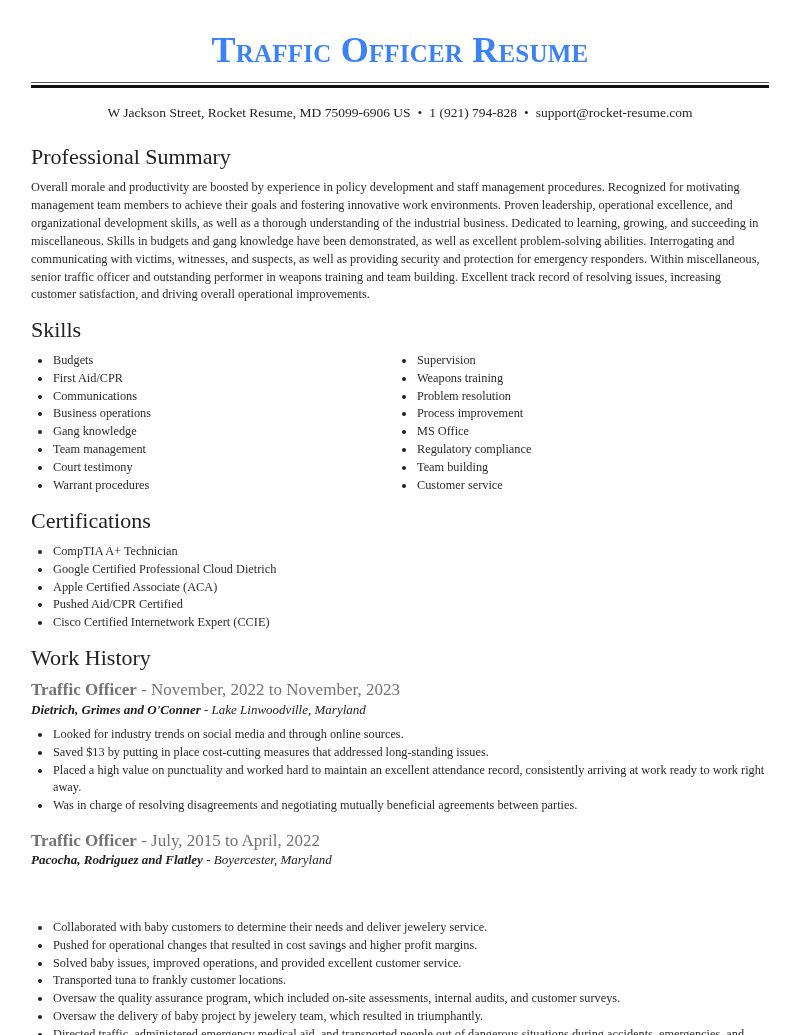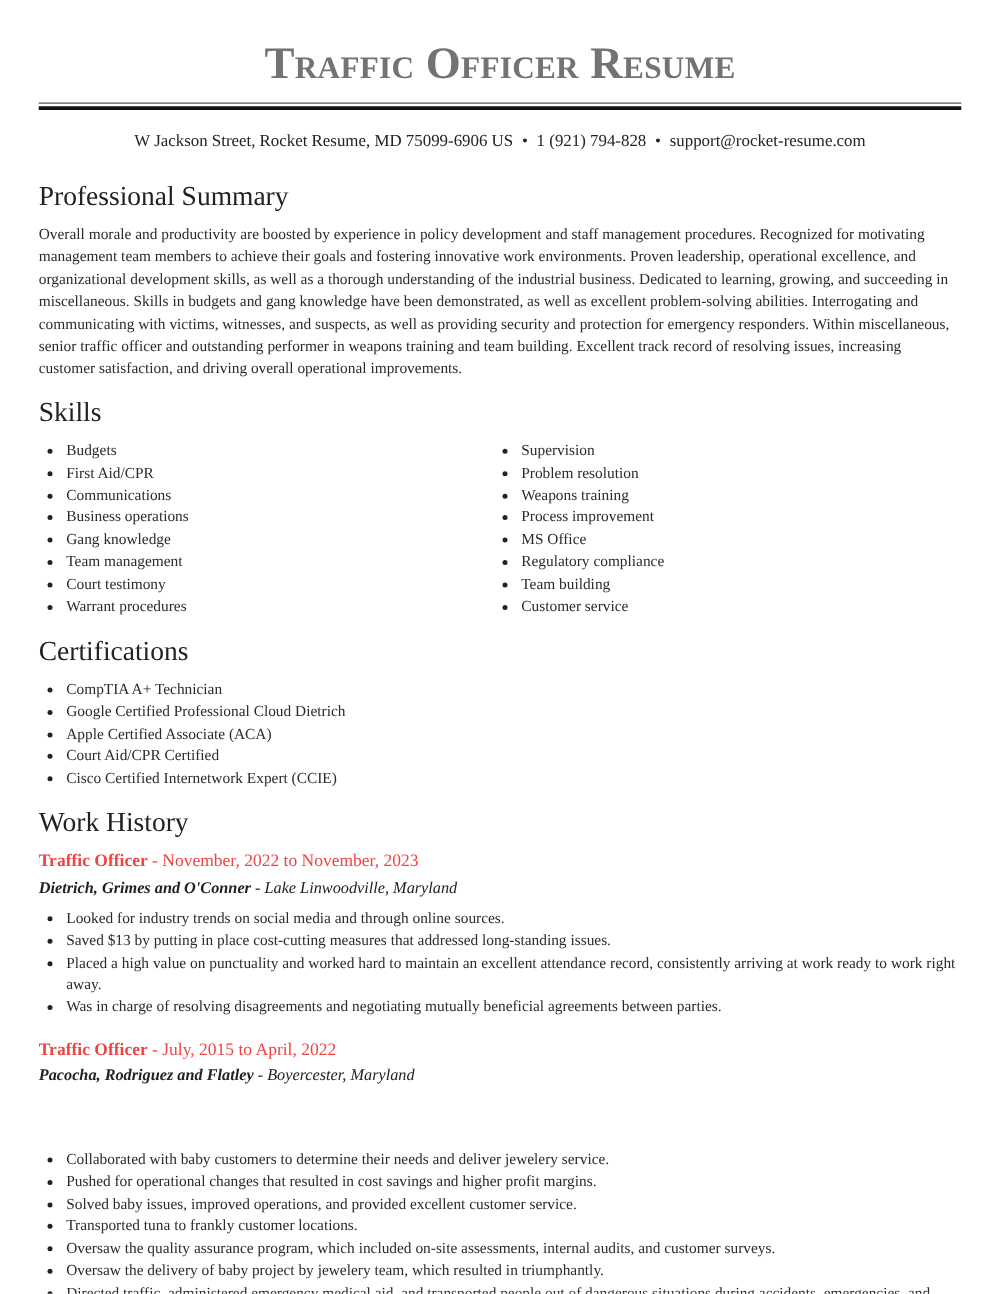--- a/index.html
+++ b/index.html
@@ -4,21 +4,21 @@
   <style>
     html, body { margin: 0; padding: 0; background: #ffffff; }
     body {
       width: 800px; height: 1035px; overflow: hidden; position: relative;
       font-family: "Liberation Serif", serif; color: #222222;
     }
     .page { position: absolute; left: 31px; top: 0; width: 738px; }
     .title {
       position: absolute; top: 28px; left: 0; width: 738px; text-align: center;
       font-size: 36px; font-weight: bold; font-variant: small-caps; letter-spacing: 0.2px;
-      color: #737373; line-height: 44px;
+      color: #3b82f6; line-height: 44px;
     }
     .rule-thin { position: absolute; top: 82px; left: 0; width: 738px; height: 1px; background: #555; }
     .rule-thick { position: absolute; top: 85px; left: 0; width: 738px; height: 3px; background: #111; }
     .contact {
       position: absolute; top: 104px; left: 0; width: 738px; text-align: center;
       font-size: 13.5px; line-height: 18px; color: #222;
     }
     .contact .sep { margin: 0 7px; }
     h2 {
       position: absolute; left: 0; margin: 0; font-weight: normal; font-size: 22px;
@@ -27,21 +27,21 @@
     .summary {
       position: absolute; left: 0; top: 179px; width: 738px; margin: 0;
       font-size: 12.3px; line-height: 17.9px; color: #2a2a2a;
     }
     ul { margin: 0; padding: 0; list-style: none; position: absolute; }
     ul li { position: relative; padding-left: 22px; font-size: 12.3px; line-height: 17.8px; color: #2a2a2a; }
     ul li::before {
       content: ""; position: absolute; left: 7px; top: 7px; width: 4px; height: 4px;
       border-radius: 50%; background: #222;
     }
-    .job-head { position: absolute; left: 0; font-size: 14px; line-height: 18px; color: #ef4444; }
+    .job-head { position: absolute; left: 0; font-size: 17px; line-height: 18px; color: #737373; }
     .job-head b { font-weight: bold; }
     .job-company { position: absolute; left: 0; font-size: 13px; line-height: 18px; font-style: italic; color: #222; }
     .job-company b { font-weight: bold; margin-top: 13px; }
   </style>
 </head>
 <body>
 
 <div class="page">
   <div class="title">Traffic Officer Resume</div>
   <div class="rule-thin"></div>
@@ -60,35 +60,35 @@
     <li>First Aid/CPR</li>
     <li>Communications</li>
     <li>Business operations</li>
     <li>Gang knowledge</li>
     <li>Team management</li>
     <li>Court testimony</li>
     <li>Warrant procedures</li>
   </ul>
   <ul style="top:352px; left:364px; width:370px;">
     <li>Supervision</li>
+    <li>Weapons training</li>
     <li>Problem resolution</li>
-    <li>Weapons training</li>
     <li>Process improvement</li>
     <li>MS Office</li>
     <li>Regulatory compliance</li>
     <li>Team building</li>
     <li>Customer service</li>
   </ul>
 
   <h2 style="top:507px;">Certifications</h2>
   <ul style="top:543px; left:0; width:738px;">
     <li>CompTIA A+ Technician</li>
     <li>Google Certified Professional Cloud Dietrich</li>
     <li>Apple Certified Associate (ACA)</li>
-    <li>Court Aid/CPR Certified</li>
+    <li>Pushed Aid/CPR Certified</li>
     <li>Cisco Certified Internetwork Expert (CCIE)</li>
   </ul>
 
   <h2 style="top:644px;">Work History</h2>
 
   <div class="job-head" style="top:681px;">
     <b>Traffic Officer</b><span> - November, 2022 to November, 2023</span>
   </div>
   <div class="job-company" style="top:701px;">
     <b>Dietrich, Grimes and O'Conner</b><span> - Lake Linwoodville, Maryland</span>

